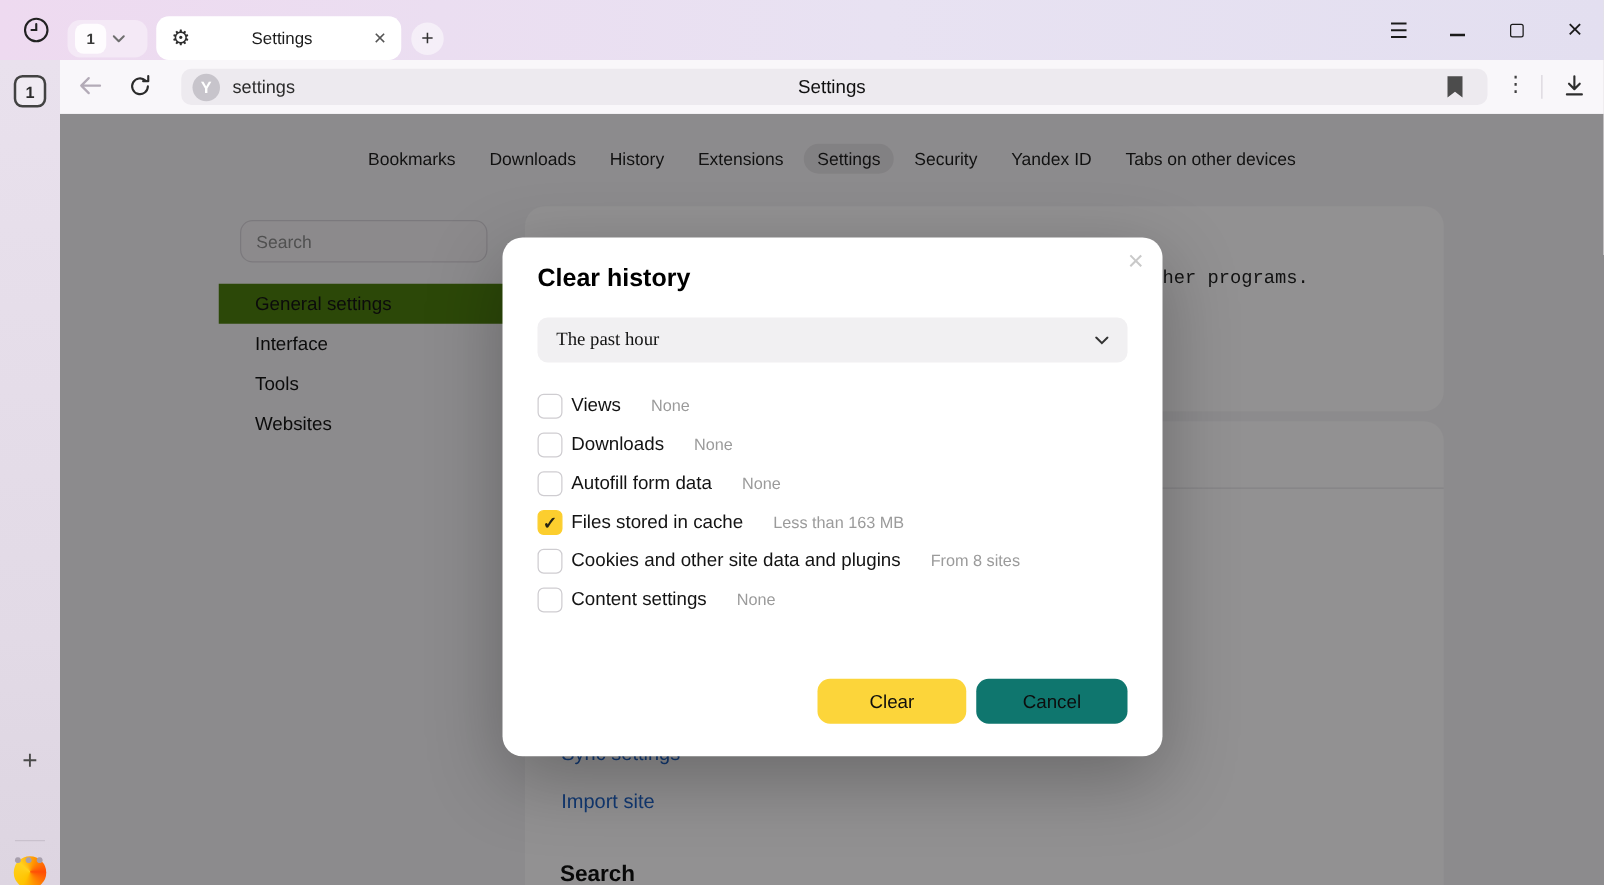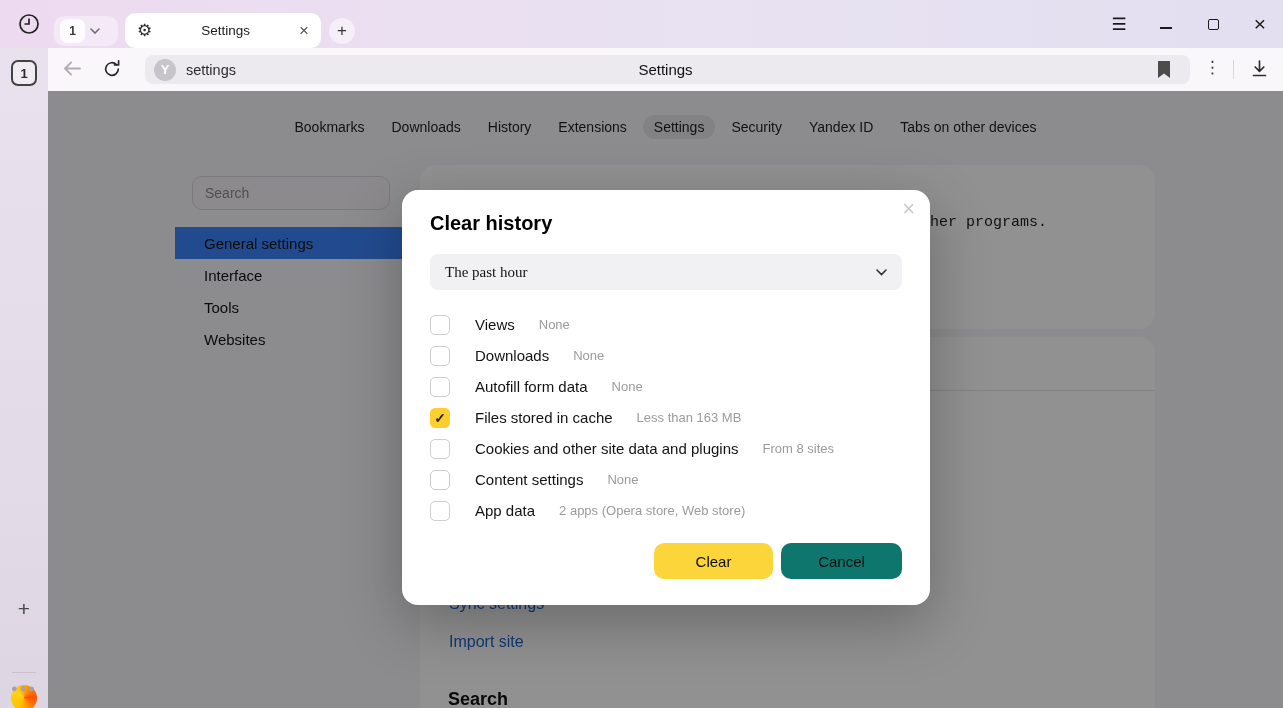--- a/index.html
+++ b/index.html
@@ -77,21 +77,21 @@
   .navtab { padding:4px 11px; font-size:14px; color:#1e1e1e; white-space:nowrap; cursor:pointer; }
   .navtab.active { background:#e1dee2; border-radius:14px; }
 
   .spanel { position:absolute; left:127px; top:72px; width:235px; height:545px; }
   .search-input { margin:13px 17px 17px; width:198px; height:34px; background:#f1eef2;
                   border:1px solid #d5d1d7; border-radius:10px; padding:0 12px;
                   font-size:14px; color:#555; font-family:"Liberation Sans",sans-serif; outline:none; }
   .search-input::placeholder { color:#8a8a8a; }
   .sitem { height:32px; display:flex; align-items:center; padding-left:29px;
            font-size:15px; color:#141414; cursor:pointer; }
-  .sitem.active { background:#3b82f6;text-align:right; }
+  .sitem.active { background:#4d7c0f;text-align:right; }
 
   .card1 { position:absolute; left:372px; top:74px; width:735px; height:164px;
            background:#fbfafc; border-radius:16px; }
   .frag { position:absolute; left:510px; top:49px; font-size:15px; color:#1e1e1e;font-family:Liberation Mono, monospace; }
   .card2 { position:absolute; left:372px; top:246px; width:735px; height:371px;
            background:#fbfafc; border-radius:16px 16px 0 0; }
   .card2-div { position:absolute; left:0; top:53px; width:735px; height:1px; background:#e3e1e5; }
   .plink { position:absolute; left:29px; font-size:16px; color:#2062c4; cursor:pointer; }
   .plink.l1 { top:258px; }
   .plink.l2 { top:296px; }
@@ -108,21 +108,21 @@
   .m-select { position:absolute; left:28px; top:64px; width:472px; height:36px;
               background:#f1f0f2; border-radius:8px; display:flex; align-items:center;
               justify-content:space-between; padding:0 15px; font-size:15px; color:#131313;
               cursor:pointer;font-family:Liberation Serif, serif; }
   .m-rows { position:absolute; left:28px; top:119px; width:472px; }
   .mrow { height:31px; display:flex; align-items:center; cursor:pointer; }
   .cb { width:20px; height:20px; border:1px solid #cfcdd1; border-radius:5px; background:#fff;
         flex:0 0 auto; display:flex; align-items:center; justify-content:center; }
   .cb.checked { background:#fcce2e; border-color:#fcce2e; font-size:14px; font-weight:bold;
                 color:#262313; }
-  .mlabel { margin-left:25px; font-size:15px; color:#131313; white-space:nowrap; }
+  .mlabel { margin-left:7px; font-size:15px; color:#131313; white-space:nowrap; }
   .mdetail { margin-left:10px; font-size:13px; color:#9b9b9b; white-space:nowrap;padding-left:14px; }
   .m-btn { position:absolute; top:353px; height:36px; border:none; border-radius:10px;
            font-size:15px; color:#0d0d0d; cursor:pointer; font-family:"Liberation Sans",sans-serif; }
   .m-clear { left:252px; width:119px; background:#fcd53a; }
   .m-cancel { left:379px; width:121px; background:#0f766e; }
 </style>
 </head>
 <body>
 
 <div class="tabbar">
@@ -265,23 +265,18 @@
       <div class="mrow">
         <span class="cb"></span>
         <span class="mlabel">Cookies and other site data and plugins</span>
         <span class="mdetail">From 8 sites</span>
       </div>
       <div class="mrow">
         <span class="cb"></span>
         <span class="mlabel">Content settings</span>
         <span class="mdetail">None</span>
       </div>
-      <div class="mrow">
-        <span class="cb"></span>
-        <span class="mlabel">App data</span>
-        <span class="mdetail">2 apps (Opera store, Web store)</span>
-      </div>
     </div>
 
     <button class="m-btn m-clear">Clear</button>
     <button class="m-btn m-cancel">Cancel</button>
   </div>
 </div>
 
 </body></html>

